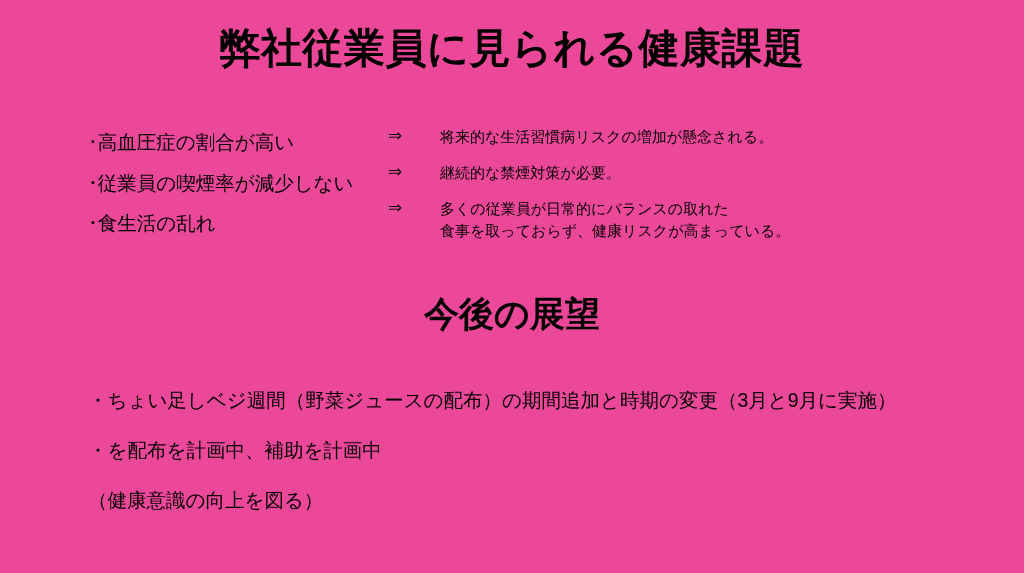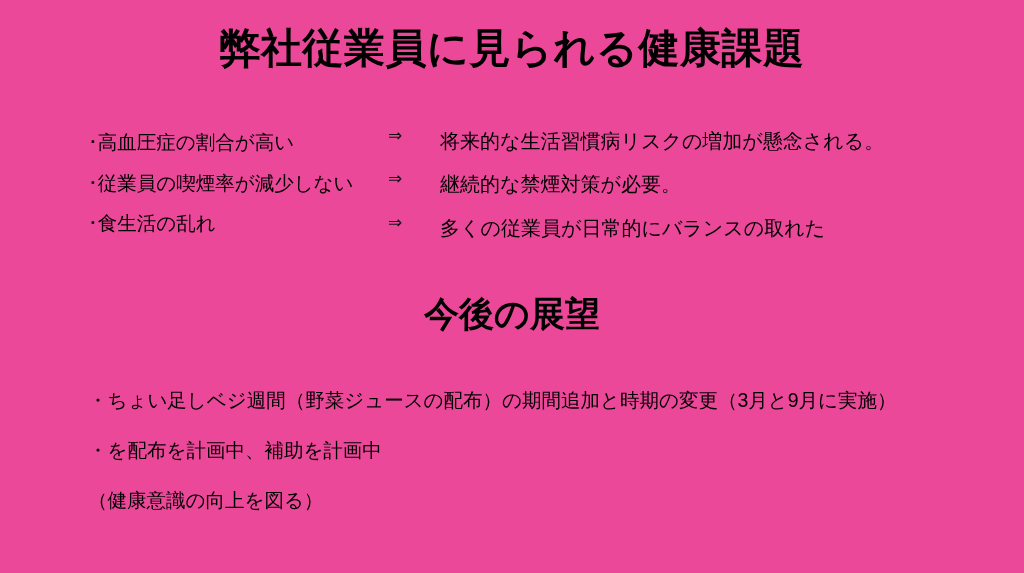--- a/index.html
+++ b/index.html
@@ -68,21 +68,21 @@
   }
   .arrow {
     width: 52px;
     flex: 0 0 52px;
     font-size: 17px;
     line-height: 1.2;
     color: #111111;
   }
   .result-text {
     flex: 1 1 auto;
-    font-size: 20px;
+    font-size: 15px;
     line-height: 1.52;
   }
   .result-text .line {
     display: block;
     white-space: nowrap;
   }
 
   
   .title-sub {
     position: absolute;
@@ -141,20 +141,21 @@
         <div class="arrow">⇒</div>
         <div class="result-text">
           <span class="line">継続的な禁煙対策が必要。</span>
         </div>
       </div>
 
       <div class="result-row">
         <div class="arrow">⇒</div>
         <div class="result-text">
           <span class="line">多くの従業員が日常的にバランスの取れた</span>
+          <span class="line">食事を取っておらず、健康リスクが高まっている。</span>
         </div>
       </div>
 
     </div>
   </div>
 
   <div class="title-sub">今後の展望</div>
 
   <div class="outlook">
 

